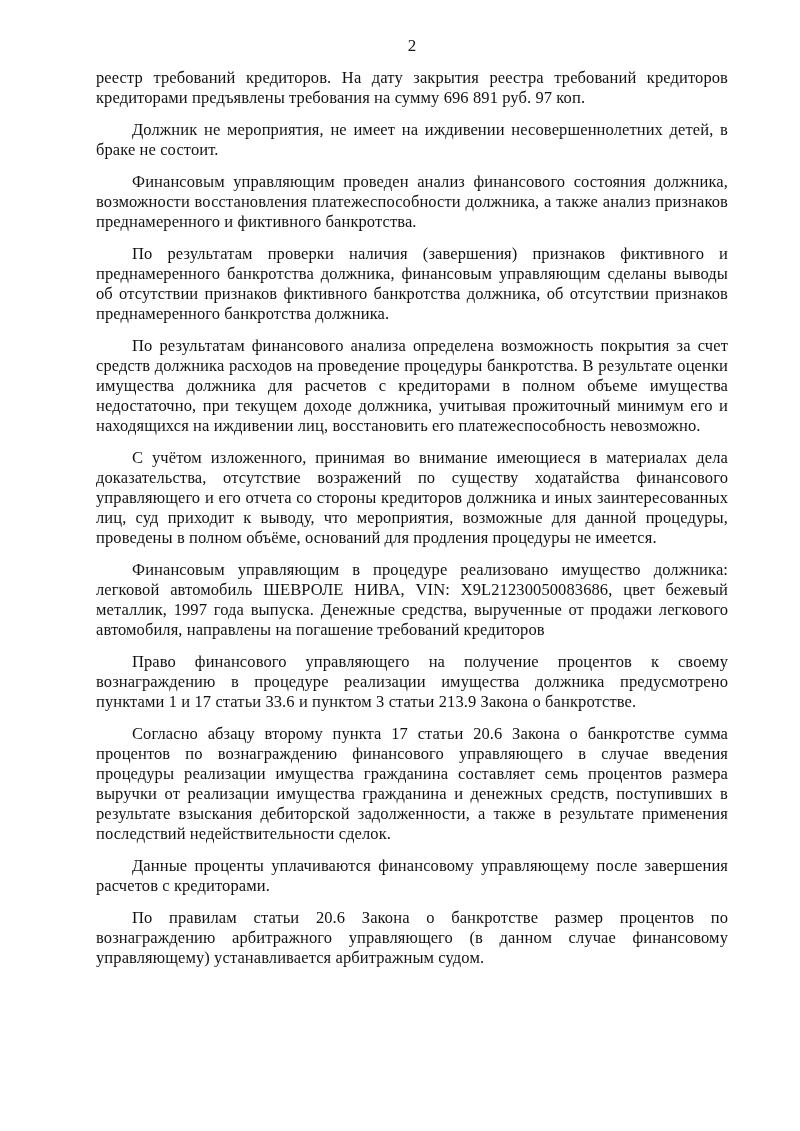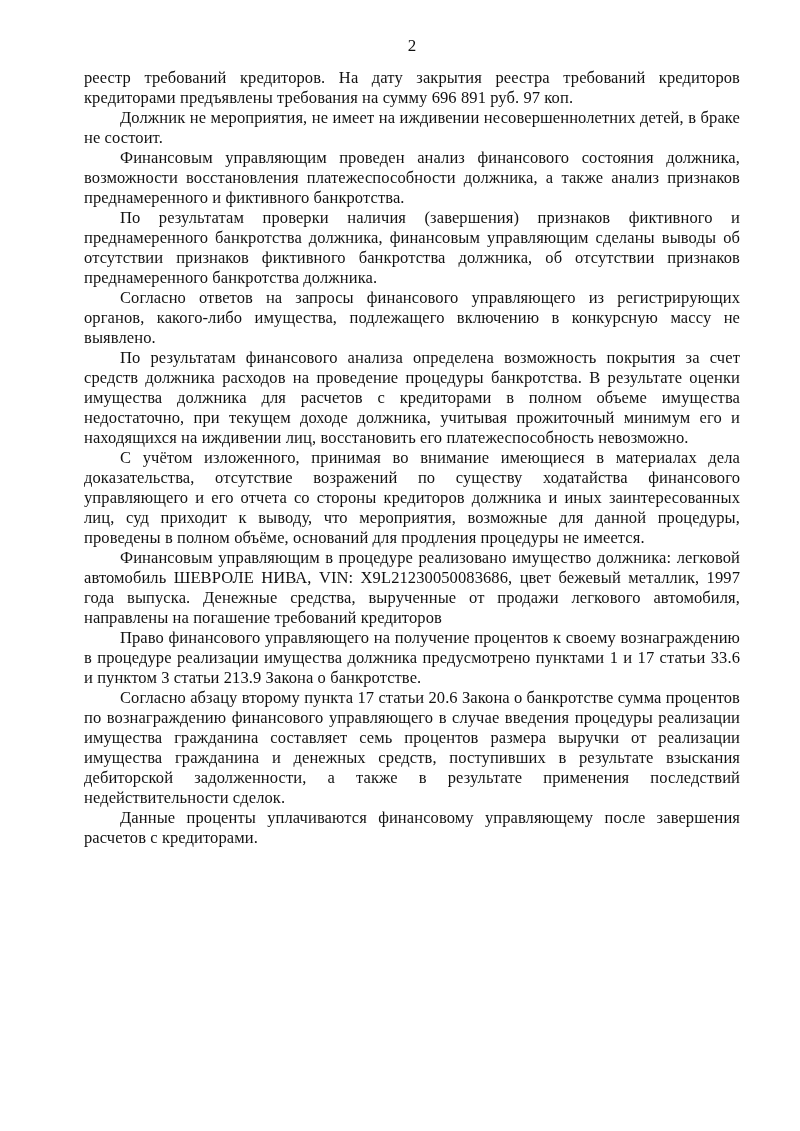--- a/index.html
+++ b/index.html
@@ -26,39 +26,39 @@
     line-height: 20px;
   }
   .content {
     margin: 12px 60px 0 84px;
     text-align: justify;
     font-size: 16.5px;
     line-height: 20px;
     letter-spacing: 0.1px;
   }
   .content p {
-    margin: 0;
+    margin: 12px;
     padding: 0;
     text-indent: 36px;
   }
   .content p.continuation {
     text-indent: 0;
   }
 </style>
 </head>
 <body>
 
 <div class="page">
   <div class="page-number">2</div>
   <div class="content">
     <p class="continuation">реестр требований кредиторов. На дату закрытия реестра требований кредиторов кредиторами предъявлены требования на сумму 696 891 руб. 97 коп.</p>
     <p>Должник не мероприятия, не имеет на иждивении несовершеннолетних детей, в браке не состоит.</p>
     <p>Финансовым управляющим проведен анализ финансового состояния должника, возможности восстановления платежеспособности должника, а также анализ признаков преднамеренного и фиктивного банкротства.</p>
     <p>По результатам проверки наличия (завершения) признаков фиктивного и преднамеренного банкротства должника, финансовым управляющим сделаны выводы об отсутствии признаков фиктивного банкротства должника, об отсутствии признаков преднамеренного банкротства должника.</p>
-    <p>Согласно ответов на запросы финансового управляющего из регистрирующих органов, какого-либо имущества, подлежащего включению в конкурсную массу не выявлено.</p>
     <p>По результатам финансового анализа определена возможность покрытия за счет средств должника расходов на проведение процедуры банкротства. В результате оценки имущества должника для расчетов с кредиторами в полном объеме имущества недостаточно, при текущем доходе должника, учитывая прожиточный минимум его и находящихся на иждивении лиц, восстановить его платежеспособность невозможно.</p>
     <p>С учётом изложенного, принимая во внимание имеющиеся в материалах дела доказательства, отсутствие возражений по существу ходатайства финансового управляющего и его отчета со стороны кредиторов должника и иных заинтересованных лиц, суд приходит к выводу, что мероприятия, возможные для данной процедуры, проведены в полном объёме, оснований для продления процедуры не имеется.</p>
     <p>Финансовым управляющим в процедуре реализовано имущество должника: легковой автомобиль ШЕВРОЛЕ НИВА, VIN: X9L21230050083686, цвет бежевый металлик, 1997 года выпуска. Денежные средства, вырученные от продажи легкового автомобиля, направлены на погашение требований кредиторов</p>
     <p>Право финансового управляющего на получение процентов к своему вознаграждению в процедуре реализации имущества должника предусмотрено пунктами 1 и 17 статьи 33.6 и пунктом 3 статьи 213.9 Закона о банкротстве.</p>
     <p>Согласно абзацу второму пункта 17 статьи 20.6 Закона о банкротстве сумма процентов по вознаграждению финансового управляющего в случае введения процедуры реализации имущества гражданина составляет семь процентов размера выручки от реализации имущества гражданина и денежных средств, поступивших в результате взыскания дебиторской задолженности, а также в результате применения последствий недействительности сделок.</p>
     <p>Данные проценты уплачиваются финансовому управляющему после завершения расчетов с кредиторами.</p>
+    <p>По правилам статьи 20.6 Закона о банкротстве размер процентов по вознаграждению арбитражного управляющего (в данном случае финансовому управляющему) устанавливается арбитражным судом.</p>
   </div>
 </div>
 
 </body></html>

